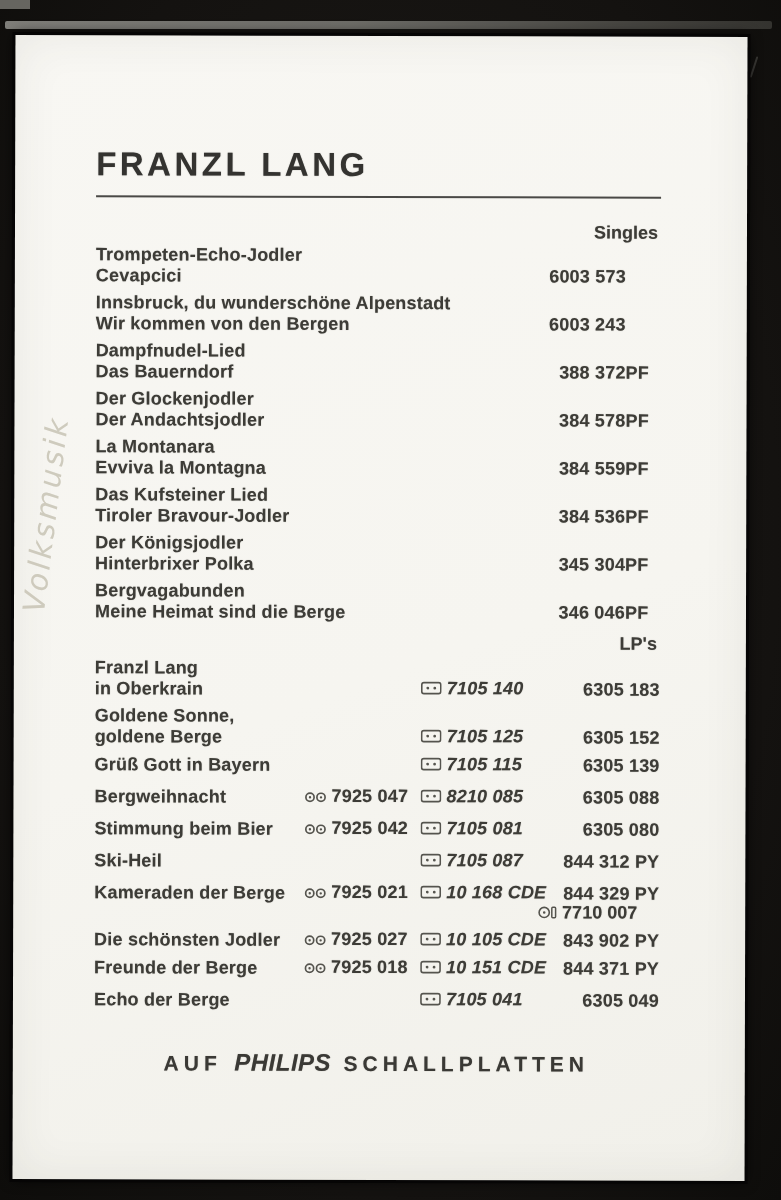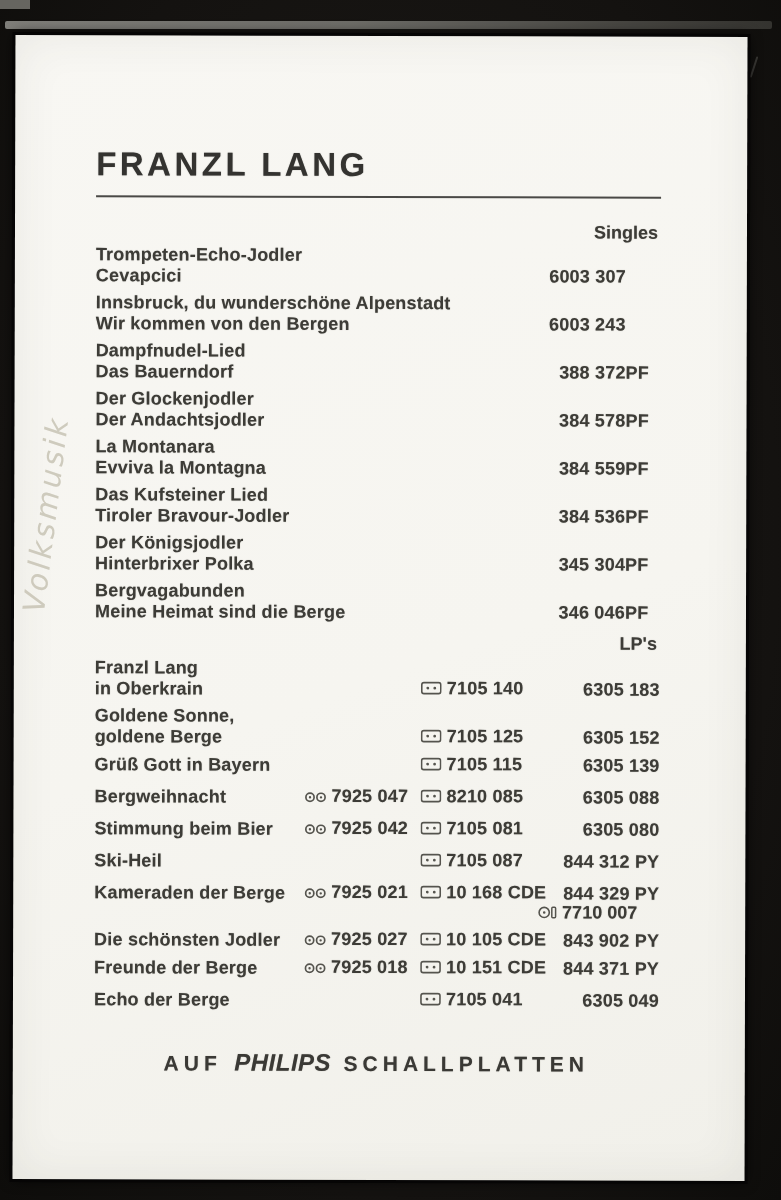--- a/index.html
+++ b/index.html
@@ -49,21 +49,21 @@
   .s-titles{flex:1;min-width:0;}
   .s-num{width:110px;text-align:right;white-space:nowrap;}
   .s-sfx{width:35px;text-align:left;white-space:nowrap;}
 
   .lp-row{display:flex;align-items:flex-end;
     font-size:18px;font-weight:bold;line-height:21px;letter-spacing:.2px;}
   .lp-row.mb6{margin-bottom:6px;}
   .lp-row.mb10{margin-bottom:10px;}
   .lp-title{width:210px;}
   .lp-reel{width:116px;white-space:nowrap;}
-  .lp-cass{width:126px;white-space:nowrap;}
+  .lp-cass{width:126px;white-space:nowrap;font-style:italic;}
   .lp-num{flex:1;text-align:right;white-space:nowrap;}
   .extra-line{text-align:right;padding-right:22px;margin-top:-2px;margin-bottom:5px;
     font-size:18px;font-weight:bold;line-height:21px;}
 
   .icon{display:inline-block;vertical-align:-1px;margin-right:5px;color:#55544e;}
 
   .footer{margin-top:38px;text-align:center;white-space:nowrap;color:#3a3935;}
   .footer .pre,.footer .post{font-size:21px;font-weight:bold;letter-spacing:5px;}
   .footer .brand{font-size:24px;font-weight:bold;letter-spacing:.5px;margin:0 8px;font-style:italic;}
 </style>
@@ -83,21 +83,21 @@
       <h1 class="artist-title">FRANZL LANG</h1>
       <div class="rule"></div>
 
       <div class="col-head singles soft">Singles</div>
 
       <div class="s-row soft">
         <div class="s-titles">
             <div>Trompeten-Echo-Jodler</div>
             <div>Cevapcici</div>
           </div>
-        <div class="s-num">6003 307</div>
+        <div class="s-num">6003 573</div>
         <div class="s-sfx"></div>
       </div>
       <div class="s-row soft">
         <div class="s-titles">
             <div>Innsbruck, du wunderschöne Alpenstadt</div>
             <div>Wir kommen von den Bergen</div>
           </div>
         <div class="s-num">6003 243</div>
         <div class="s-sfx"></div>
       </div>

